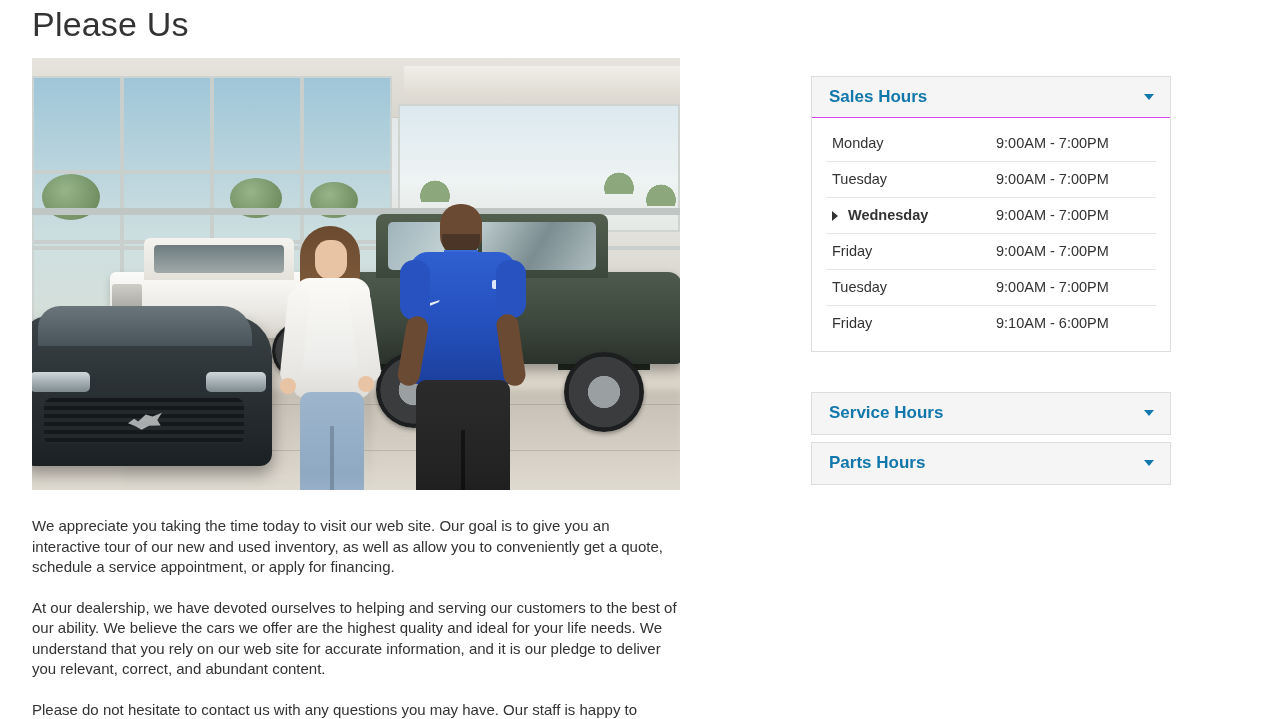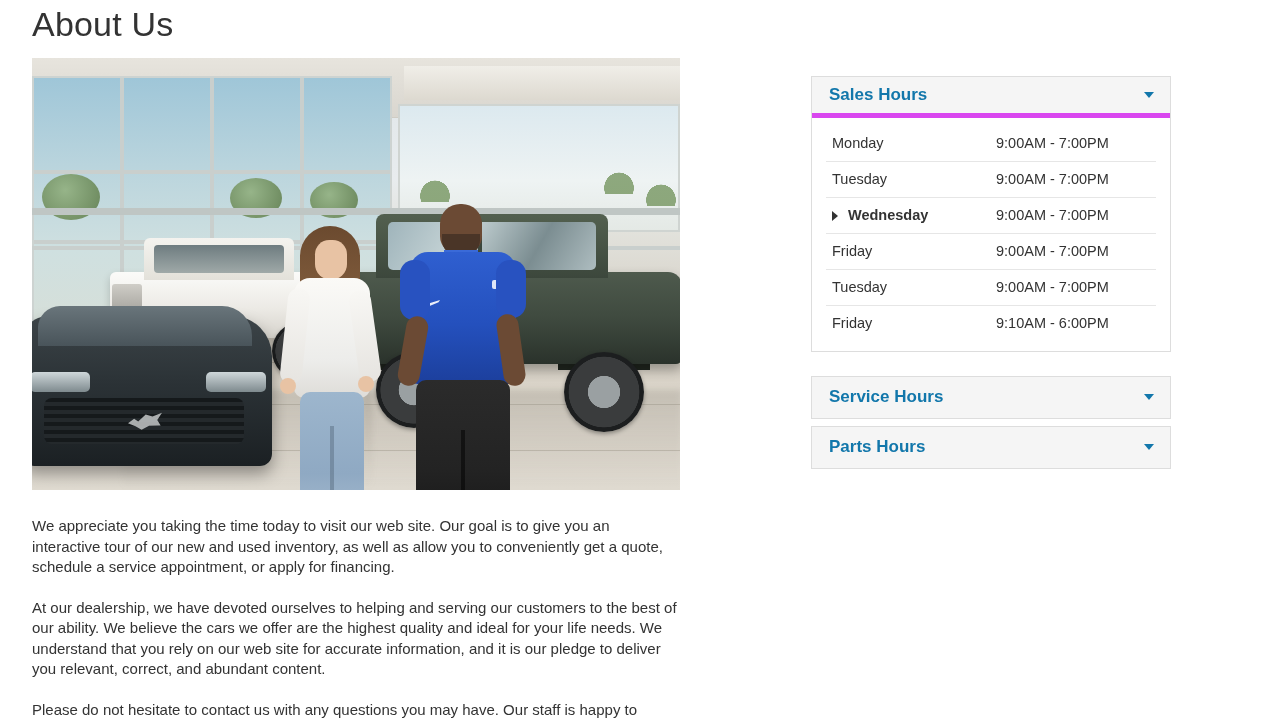--- a/index.html
+++ b/index.html
@@ -331,21 +331,21 @@
   .panel-head {
     height: 41px;
     background: #f5f5f5;
     border-bottom: 1px solid transparent;
     display: flex;
     align-items: center;
     justify-content: space-between;
     padding: 0 16px 0 17px;
     cursor: pointer;
   }
-  .panel.open .panel-head { border-bottom: 5px solid #d946ef; }
+  .panel.open .panel-head { border-bottom: 1px solid #d946ef; }
   .panel-title {
     font-size: 17px;
     font-weight: bold;
     color: #1277ab;
     line-height: 20px;
   }
   .caret {
     width: 0; height: 0;
     border-left: 5px solid transparent;
     border-right: 5px solid transparent;
@@ -382,21 +382,21 @@
     border-top: 5px solid transparent;
     border-bottom: 5px solid transparent;
     border-left: 6px solid #333333;
   }
 </style>
 </head>
 <body>
 
 <div class="page">
 
-  <h1 class="page-title">About Us</h1>
+  <h1 class="page-title">Please Us</h1>
 
   <div class="left-col">
 
     <div class="hero-photo">
       <div class="showroom-bg"></div>
       <div class="ceiling"></div>
 
       <div class="glass-wall">
         <div class="mullion-v" style="left:86px;"></div>
         <div class="mullion-v" style="left:176px;"></div>
@@ -525,21 +525,21 @@
             </tr>
             <tr>
               <td class="day">Friday</td>
               <td class="time">9:10AM - 6:00PM</td>
             </tr>
           </tbody>
         </table>
       </div>
     </div>
 
-    <div class="panel" style="margin-top:24px;">
+    <div class="panel" style="margin-top:40px;">
       <div class="panel-head">
         <span class="panel-title">Service Hours</span>
         <span class="caret"></span>
       </div>
     </div>
 
     <div class="panel">
       <div class="panel-head">
         <span class="panel-title">Parts Hours</span>
         <span class="caret"></span>

